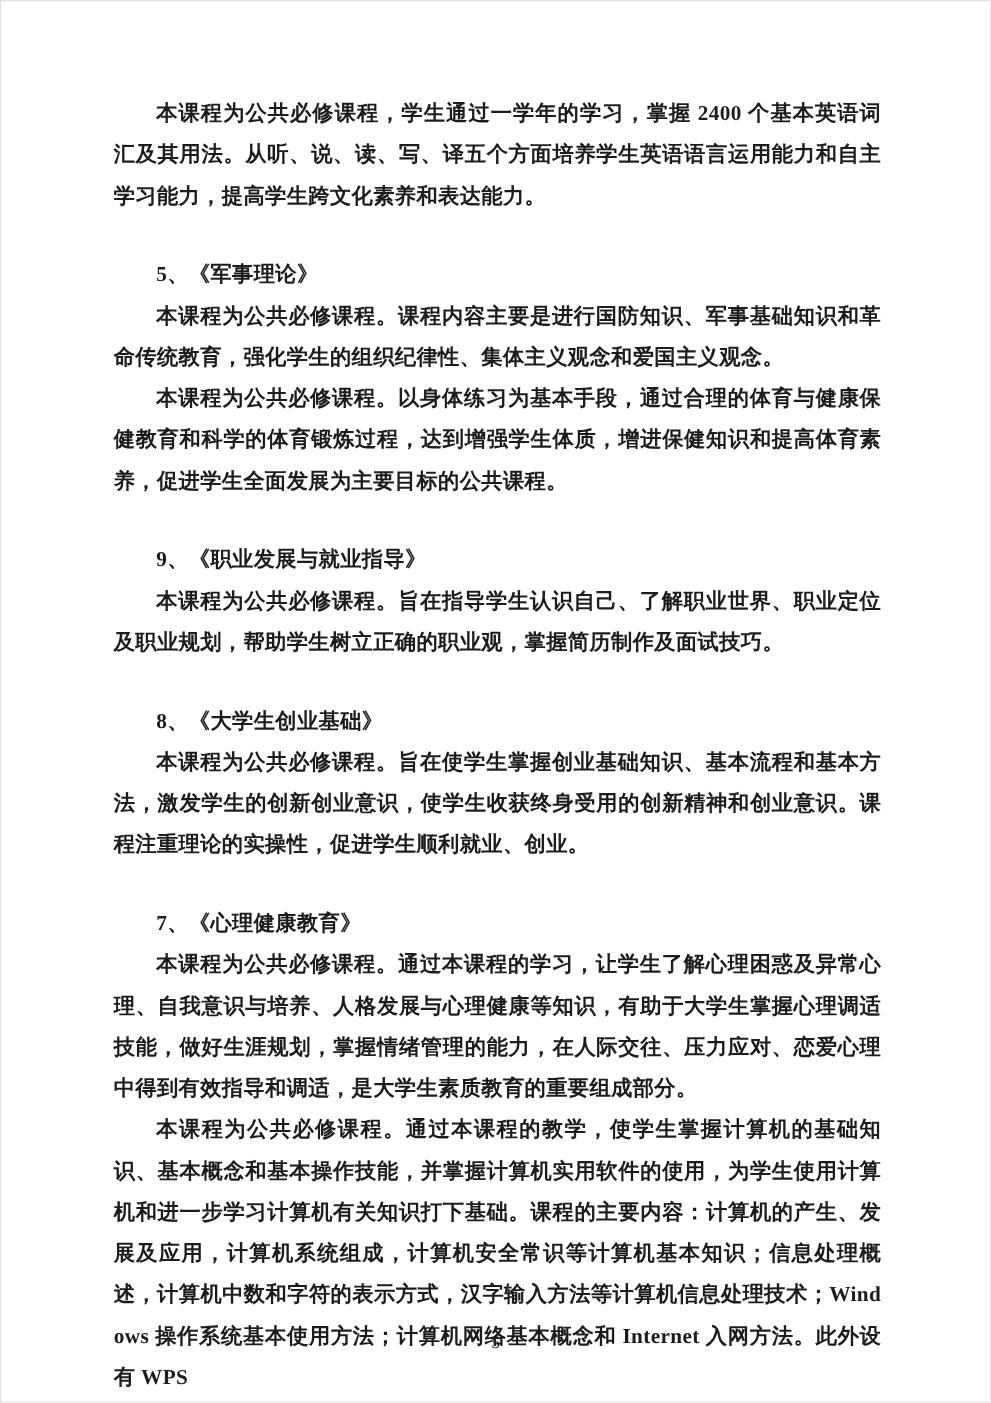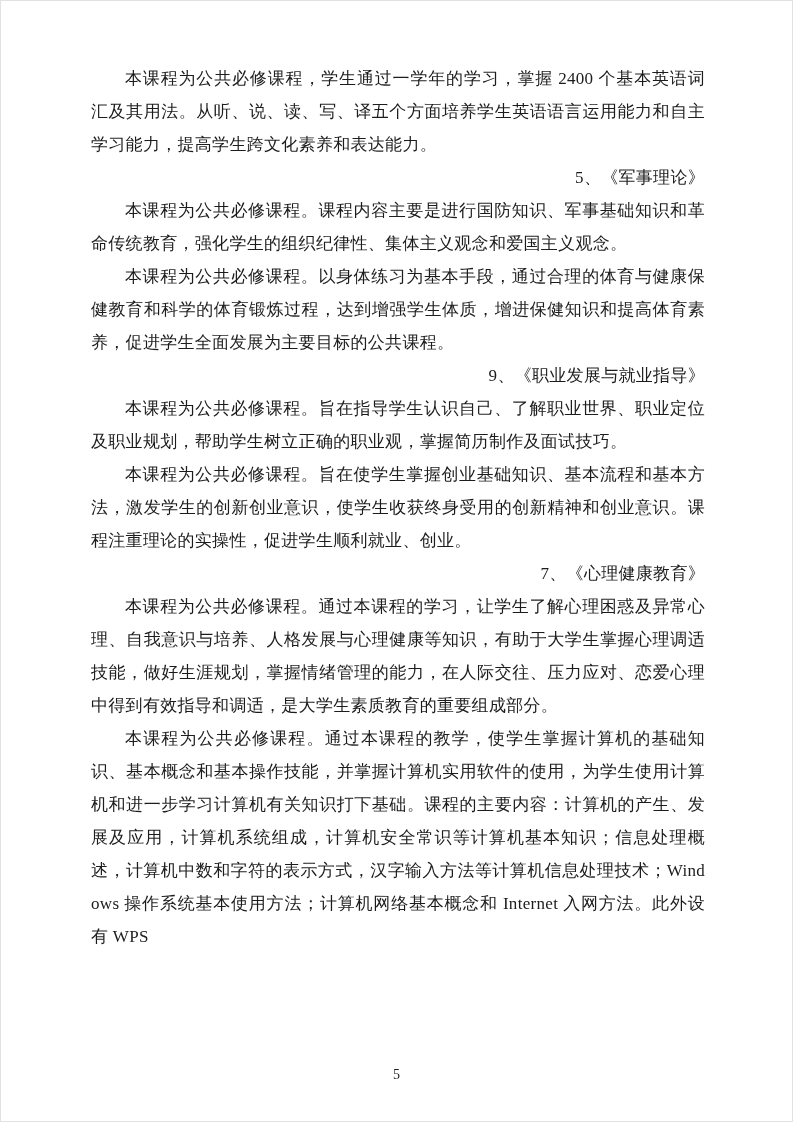--- a/index.html
+++ b/index.html
@@ -14,35 +14,37 @@
     background: #ffffff;
     box-sizing: border-box;
     border: 1px solid #e2e2e2;
     font-family: "Liberation Serif", "DejaVu Serif", serif;
     color: #1c1c1c;
     overflow: hidden;
   }
   .doc-body {
     position: absolute;
     left: 90px;
-    top: 61px;
+    top: 73px;
     width: 614px;
+    font-weight: bold;
   }
   .doc-body p {
     margin: 0;
     font-size: 17px;
     line-height: 33px;
     text-indent: 2em;
     text-align: justify;
     text-justify: inter-ideograph;
     letter-spacing: 0.3px;
     word-break: break-all;
   }
   .doc-body p.course-heading {
-    text-align: right;
+    text-align: left;
+    margin-top: 30px;
   }
   .page-footer {
     position: absolute;
     left: 0;
     bottom: 38px;
     width: 100%;
     text-align: center;
     font-size: 14px;
     line-height: 16px;
     color: #1c1c1c;
@@ -52,19 +54,20 @@
 <body>
 
 <div class="page">
   <div class="doc-body">
     <p class="course-paragraph">本课程为公共必修课程，学生通过一学年的学习，掌握 2400 个基本英语词汇及其用法。从听、说、读、写、译五个方面培养学生英语语言运用能力和自主学习能力，提高学生跨文化素养和表达能力。</p>
     <p class="course-heading">5、《军事理论》</p>
     <p class="course-paragraph">本课程为公共必修课程。课程内容主要是进行国防知识、军事基础知识和革命传统教育，强化学生的组织纪律性、集体主义观念和爱国主义观念。</p>
     <p class="course-paragraph">本课程为公共必修课程。以身体练习为基本手段，通过合理的体育与健康保健教育和科学的体育锻炼过程，达到增强学生体质，增进保健知识和提高体育素养，促进学生全面发展为主要目标的公共课程。</p>
     <p class="course-heading">9、《职业发展与就业指导》</p>
     <p class="course-paragraph">本课程为公共必修课程。旨在指导学生认识自己、了解职业世界、职业定位及职业规划，帮助学生树立正确的职业观，掌握简历制作及面试技巧。</p>
+    <p class="course-heading">8、《大学生创业基础》</p>
     <p class="course-paragraph">本课程为公共必修课程。旨在使学生掌握创业基础知识、基本流程和基本方法，激发学生的创新创业意识，使学生收获终身受用的创新精神和创业意识。课程注重理论的实操性，促进学生顺利就业、创业。</p>
     <p class="course-heading">7、《心理健康教育》</p>
     <p class="course-paragraph">本课程为公共必修课程。通过本课程的学习，让学生了解心理困惑及异常心理、自我意识与培养、人格发展与心理健康等知识，有助于大学生掌握心理调适技能，做好生涯规划，掌握情绪管理的能力，在人际交往、压力应对、恋爱心理中得到有效指导和调适，是大学生素质教育的重要组成部分。</p>
     <p class="course-paragraph">本课程为公共必修课程。通过本课程的教学，使学生掌握计算机的基础知识、基本概念和基本操作技能，并掌握计算机实用软件的使用，为学生使用计算机和进一步学习计算机有关知识打下基础。课程的主要内容：计算机的产生、发展及应用，计算机系统组成，计算机安全常识等计算机基本知识；信息处理概述，计算机中数和字符的表示方式，汉字输入方法等计算机信息处理技术；Windows 操作系统基本使用方法；计算机网络基本概念和 Internet 入网方法。此外设有 WPS</p>
   </div>
   <div class="page-footer">5</div>
 </div>
 
 </body></html>

